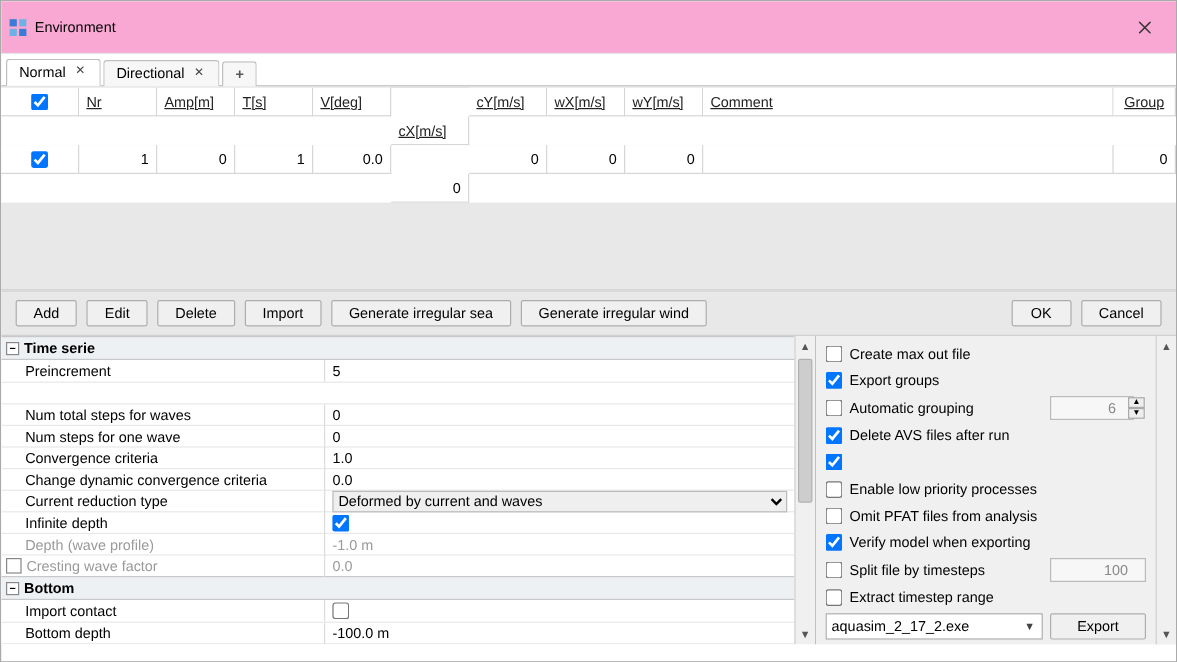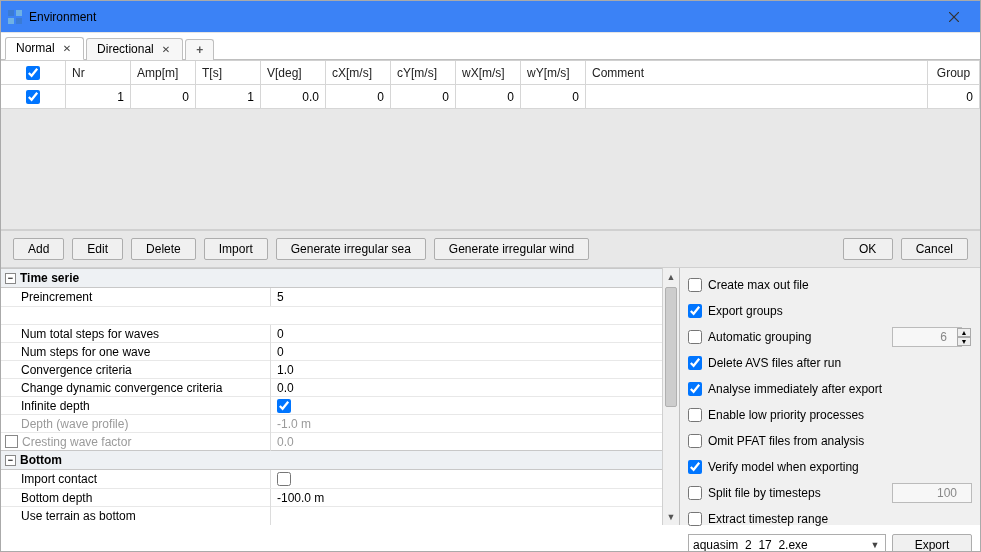--- a/index.html
+++ b/index.html
@@ -8,25 +8,25 @@
     font-family: "Segoe UI", Tahoma, sans-serif;
     font-size: 12px;
     background: #fff;
     color: #000;
     width: 981px;
     height: 552px;
     overflow: hidden;
     border: 1px solid #aaa;
   }
   .titlebar {
-    height: 32px;
+    height: 44px;
     display: flex;
     align-items: center;
     padding: 0 6px;
-    background: #3b82f6;
+    background: #f9a8d4;
     border-bottom: 1px solid #e5e5e5;
   }
   .titlebar .app-icon {
     width: 16px; height: 16px;
     margin-right: 6px;
   }
   .titlebar .title { flex: 0 0 auto; }
   .titlebar .spacer { flex: 1; }
   .titlebar .win-close {
     width: 40px; height: 28px;
@@ -36,21 +36,21 @@
   .tabbar {
     height: 27px;
     display: flex;
     align-items: flex-end;
     padding: 3px 4px 0 4px;
     background: #fff;
     border-bottom: 1px solid #bfbfbf;
   }
   .tab {
     display: flex;
-    align-items: center;
+    align-items: flex-start;
     gap: 6px;
     padding: 3px 10px 4px 10px;
     border: 1px solid #bfbfbf;
     border-bottom: none;
     background: #f7f7f7;
     margin-right: 2px;
     position: relative;
     top: 1px;
     cursor: pointer;
     border-radius: 3px 3px 0 0;
@@ -74,29 +74,29 @@
   }
   .grid-header { border-top: 1px solid #d0d0d0; }
   .gh, .gc {
     border-right: 1px solid #d6d6d6;
     border-bottom: 1px solid #d6d6d6;
     padding: 4px 6px;
     height: 24px;
     display: flex;
     align-items: center;
   }
-  .gh { background: #fff; font-weight: normal; color: #222;}
+  .gh { background: #fff; font-weight: normal; color: #222; text-decoration: underline;}
   .gc.right { justify-content: flex-end; }
   .gc.center, .gh.center { justify-content: center; }
   .col-chk { width: 65px; }
   .col-nr  { width: 65px; }
   .col-amp { width: 65px; }
   .col-t   { width: 65px; }
   .col-v   { width: 65px; }
-  .col-cx  { width: 65px; }
+  .col-cx  { width: 65px; margin-top: 24px; }
   .col-cy  { width: 65px; }
   .col-wx  { width: 65px; }
   .col-wy  { width: 65px; }
   .col-com { flex: 1; }
   .col-grp { width: 52px; justify-content: center;}
   .grid-body { background:#e8e8e8; flex:1; border-bottom:1px solid #d0d0d0;}
 
   input[type=checkbox] {
     width: 14px; height: 14px; margin:0;
   }
@@ -190,21 +190,20 @@
   .props-scroll .thumb-track{ flex:1; position:relative;}
   .props-scroll .thumb {
     position:absolute; left:2px; right:2px; top:2px; height:120px;
     background:#cdcdcd; border:1px solid #b0b0b0; border-radius:2px;
   }
 
   .right-panel {
     width: 300px;
     display:flex;
     background:#f0f0f0;
-    flex-direction:column;
   }
   .right-content {
     flex:1;
     padding: 6px 8px 4px 8px;
     display:flex;
     flex-direction:column;
     gap:4px;
   }
   .opt-row {
     display:flex;
@@ -368,20 +367,26 @@
         </div>
       <div class="prop-row">
           <div class="prop-label">Convergence criteria</div>
           <div class="prop-value">1.0</div>
         </div>
       <div class="prop-row">
           <div class="prop-label">Change dynamic convergence criteria</div>
           <div class="prop-value">0.0</div>
         </div>
       <div class="prop-row">
+          <div class="prop-label">Current reduction type</div>
+          <div class="prop-value">
+            <select><option>Deformed by current and waves</option></select>
+          </div>
+        </div>
+      <div class="prop-row">
           <div class="prop-label">Infinite depth</div>
           <div class="prop-value">
             <input type="checkbox" checked="" style="">
           </div>
         </div>
       <div class="prop-row disabled">
           <div class="prop-label">Depth (wave profile)</div>
           <div class="prop-value">-1.0 m</div>
         </div>
       <div class="prop-row disabled">
@@ -439,21 +444,20 @@
               <span>▼</span>
             </span>
         </span>
       </div>
       <div class="opt-row">
           <input type="checkbox" checked="" style="">
           <label>Delete AVS files after run</label>
         </div>
       <div class="opt-row">
           <input type="checkbox" checked="" style="">
-          <label>Analyse immediately after export</label>
         </div>
       <div class="opt-row">
           <input type="checkbox" style="">
           <label>Enable low priority processes</label>
         </div>
       <div class="opt-row">
           <input type="checkbox" style="">
           <label>Omit PFAT files from analysis</label>
         </div>
       <div class="opt-row">

